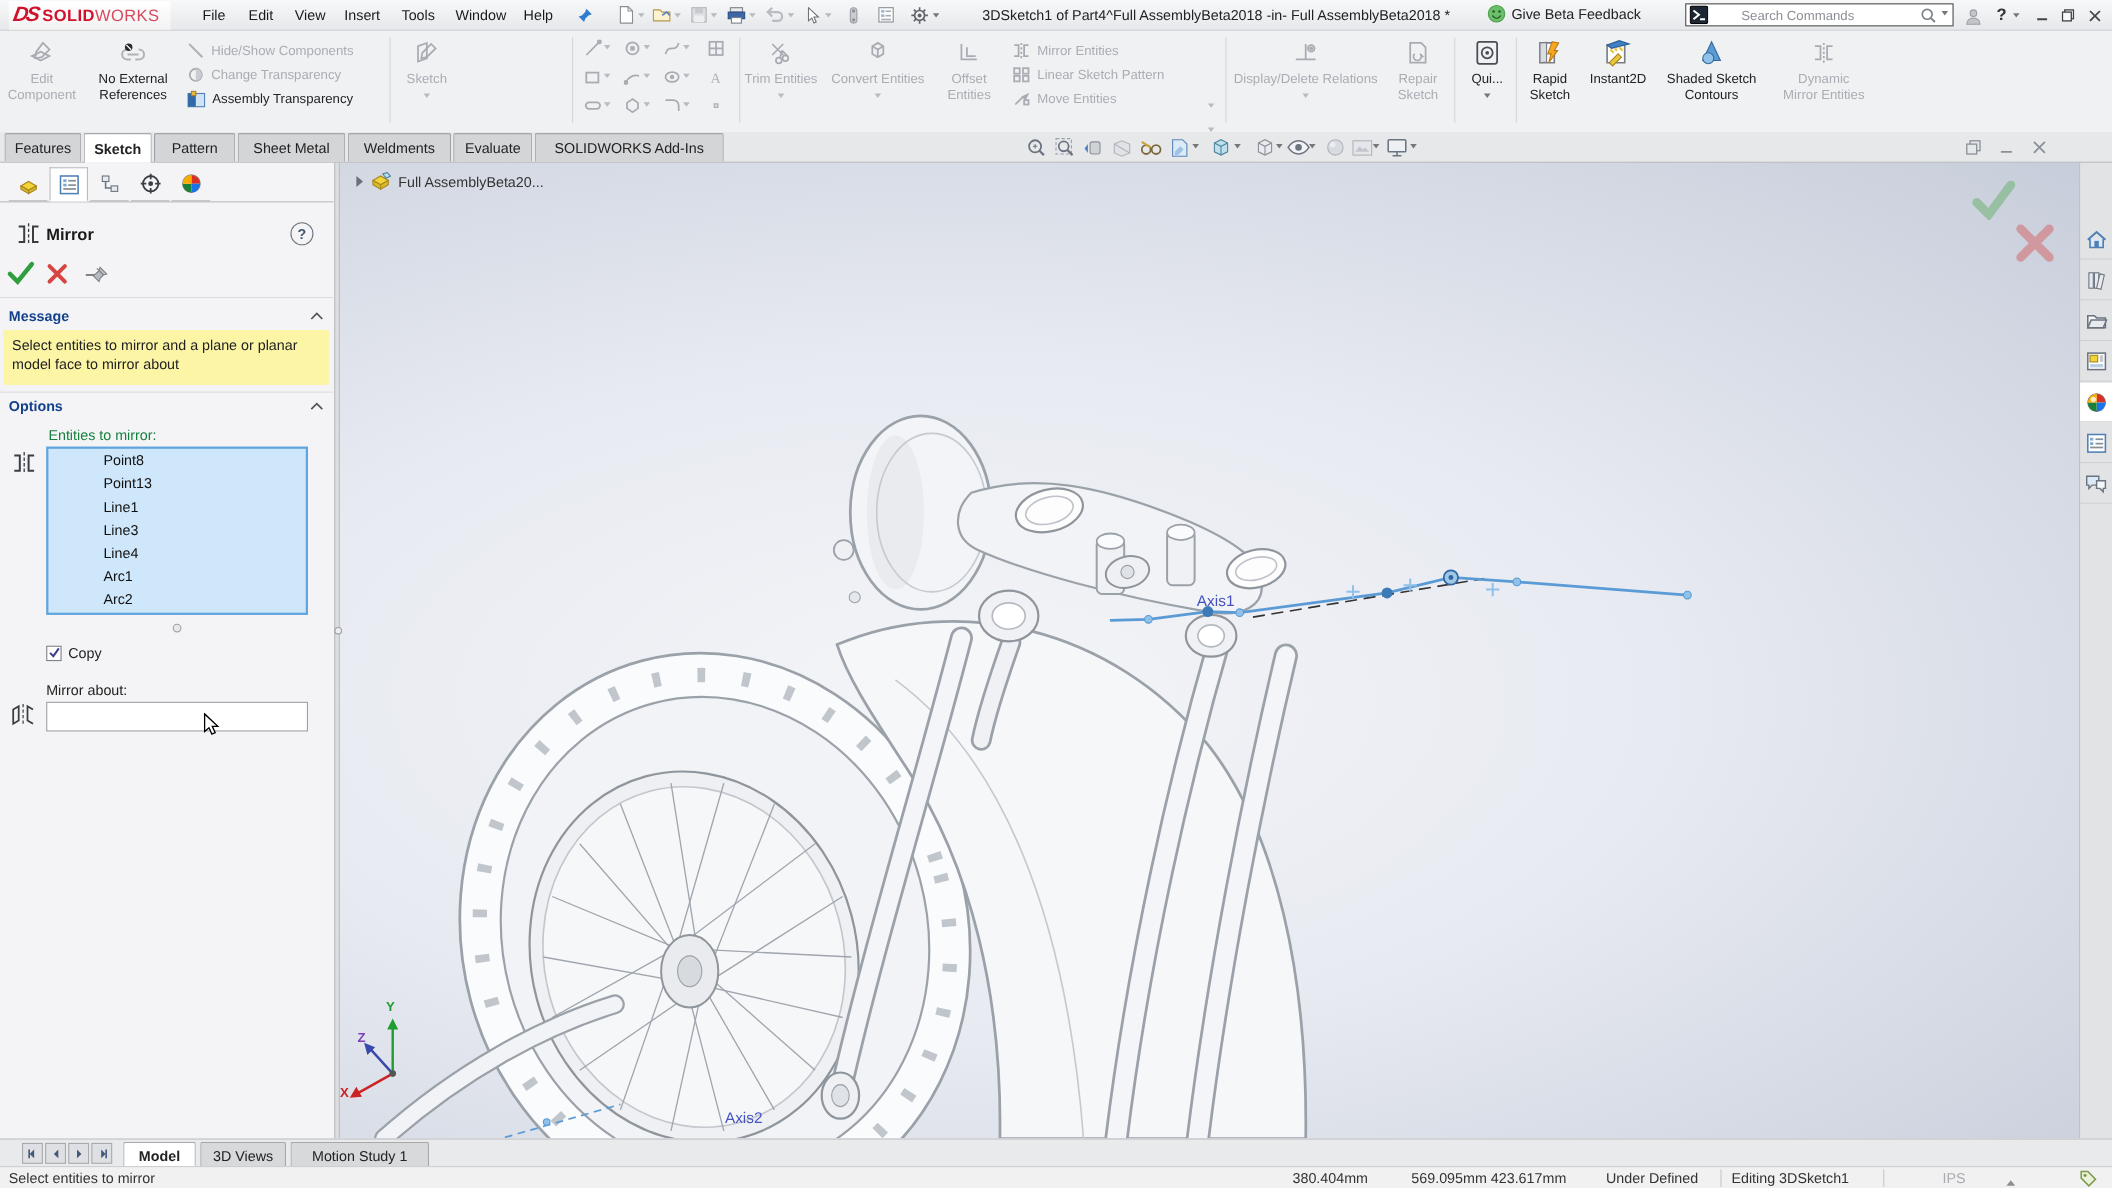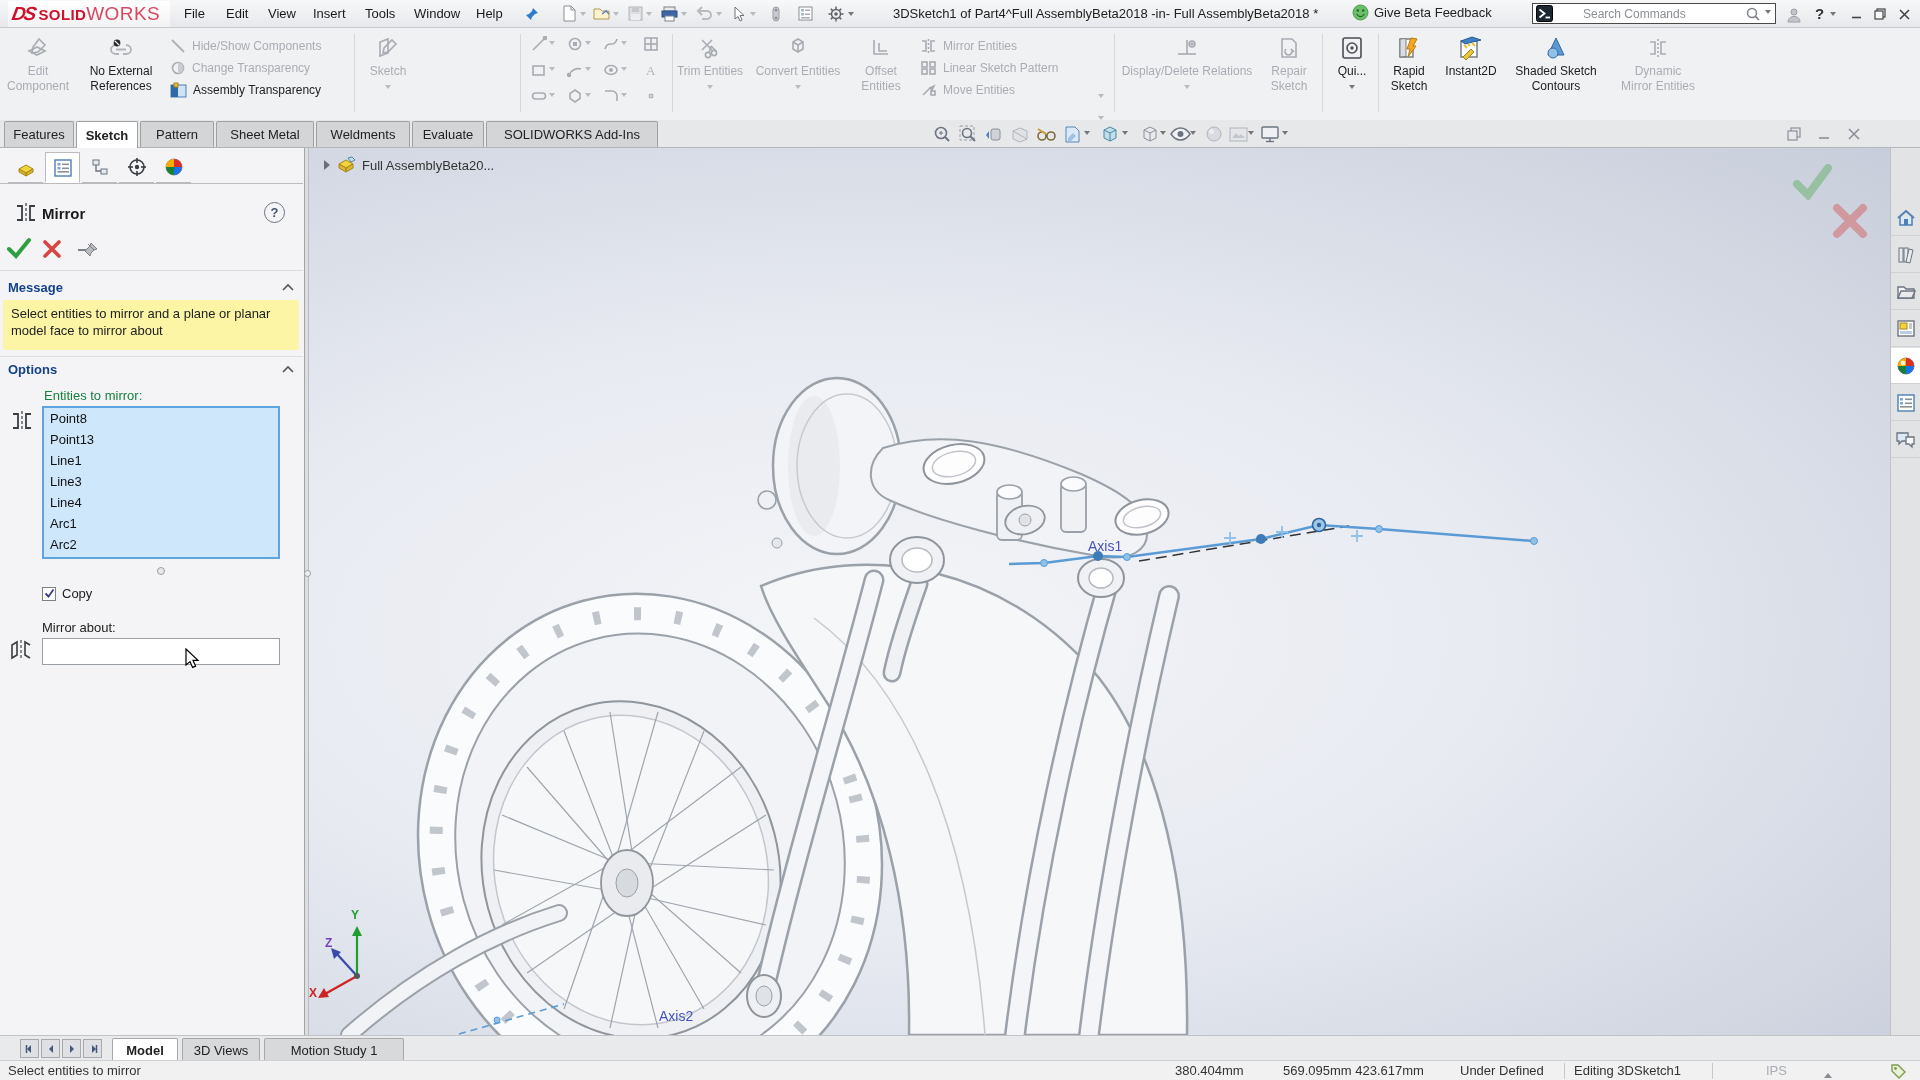--- a/index.html
+++ b/index.html
@@ -8,21 +8,21 @@
 #app { position:relative; width:1920px; height:1080px; }
 .abs { position:absolute; }
 
 
 #titlebar { position:absolute; left:0; top:0; width:1920px; height:28px;
   background:linear-gradient(#f7f8f9,#e6e8eb); border-bottom:1px solid #c9cbcf; }
 #logo { position:absolute; left:8px; top:1px; height:26px; display:flex; align-items:center;
   background:linear-gradient(#ffffff,#f2f2f2); padding:0 10px 0 4px; }
 #logo .mark { color:#d0112b; font-weight:bold; font-style:italic; font-size:19px; letter-spacing:-2px; transform:skewX(-10deg); margin-right:4px; }
 #logo .p1 { color:#d0112b; font-weight:bold; font-size:15px; letter-spacing:.4px; }
-#logo .p2 { color:#d8495f; font-size:19px; letter-spacing:.4px; }
+#logo .p2 { color:#d8495f; font-size:15px; letter-spacing:.4px; }
 .tb-menu { position:absolute; top:0; height:27px; display:flex; align-items:center;
   padding:0 10px; font-size:13px; color:#1a1a1a; cursor:default; }
 .qat-ic { position:absolute; top:4px; width:19px; height:19px; display:flex; align-items:center; justify-content:center; }
 .car { width:0; height:0; border:3.5px solid transparent; border-top:4px solid #777; display:inline-block; }
 .car.dis { border-top-color:#b8bbbf; }
 #doc-title { position:absolute; left:893px; top:6px; font-size:13px; color:#222; white-space:nowrap; }
 #feedback { position:absolute; left:1352px; top:4px; display:flex; align-items:center; gap:5px; font-size:13px; color:#222; }
 #searchbox { position:absolute; left:1532px; top:3px; width:244px; height:21px; background:#fff; border:1px solid #4a4a4a; display:flex; align-items:center; }
 #searchbox input { border:none; outline:none; flex:1; font-size:12px; color:#333; font-family:"Liberation Sans",sans-serif; padding:0 4px;margin-left:23px; }
 #searchbox input::placeholder { color:#8b8f94; }
@@ -48,21 +48,21 @@
 
 
 #leftpanel { position:absolute; left:0; top:148px; width:305px; height:887px; background:#f4f4f6; border-right:1px solid #a3a3a3; }
 .pmtab { position:absolute; top:4px; width:35px; height:31px; display:flex; align-items:center; justify-content:center; border-bottom:1px solid #b9bbbf; }
 .pmtab.act { background:#fff; border:1px solid #b9bbbf; border-bottom:1px solid #fff; }
 #pm-title { position:absolute; left:42px; top:57px; font-size:15px; font-weight:bold; color:#1a1a1a; }
 .sech { position:absolute; left:0; width:303px; height:22px; }
 .sech .t { position:absolute; left:8px; top:2px; font-size:13px; font-weight:bold; color:#13418a; }
 #msgbox { position:absolute; left:3px; top:152px; width:296px; height:50px; background:#FBF5A5; border-radius:2px; padding:5px 8px; font-size:13px; color:#222; line-height:17px; }
 #entlabel { position:absolute; left:44px; top:240px; font-size:13px; color:#15803d; }
-#listbox { position:absolute; left:42px; top:258px; width:238px; height:153px; background:#CFE7FB; border:2px solid #5FA4DD; }
+#listbox { position:absolute; left:42px; top:258px; width:238px; height:153px; background:#CFE7FB; border:2px solid #5FA4DD;padding-left:44px; }
 .li { height:21px; line-height:21px; padding-left:6px; font-size:13px; color:#111; }
 #resize-dot { position:absolute; left:157px; top:419px; width:8px; height:8px; border:1px solid #9aa0a5; border-radius:50%; background:#e8e8e8; }
 #copy-row { position:absolute; left:42px; top:438px; display:flex; align-items:center; gap:6px; }
 #copy-box { width:14px; height:14px; background:#fff; border:1px solid #7b8187; display:flex; align-items:center; justify-content:center; }
 #copy-lbl { font-size:13px; color:#222; }
 #about-lbl { position:absolute; left:42px; top:472px; font-size:13px; color:#222; }
 #about-input { position:absolute; left:42px; top:490px; width:238px; height:27px; background:#fff; border:1px solid #9aa0a6; font-size:13px; padding:0 4px; font-family:"Liberation Sans",sans-serif; }
 #splitter { position:absolute; left:305px; top:148px; width:4px; height:887px; background:#dcdee1; border-right:1px solid #b9bbbf; }
 #split-dot { position:absolute; left:304px; top:570px; width:7px; height:7px; border:1px solid #9aa0a5; border-radius:50%; background:#eee; z-index:3; }
 
@@ -953,21 +953,21 @@
         </svg>
       </div>
     <div class="navb" style="left:83px">
         <svg width="10" height="10" viewBox="0 0 10 10">
           <path d="M4 1l4 4-4 4z" fill="#44597a"></path>
           <line x1="8.5" y1="1" x2="8.5" y2="9" stroke="#44597a" stroke-width="1.5"></line>
         </svg>
       </div>
     <div class="btab act" style="left:112px;width:66px">Model</div>
     <div class="btab" style="left:182px;width:78px">3D Views</div>
-    <div class="btab" style="left:264px;width:140px">Motion Study 1</div>
+    <div class="btab" style="left:264px;width:126px">Motion Study 1</div>
   </div>
 
   <div id="statusbar">
     <span class="stitem" style="left:8px">Select entities to mirror</span>
     <span class="stitem" style="left:1175px">380.404mm</span>
     <span class="stitem" style="left:1283px">569.095mm 423.617mm</span>
     <span class="stitem" style="left:1460px">Under Defined</span>
     <div class="stsep" style="left:1564px"></div>
     <span class="stitem" style="left:1574px">Editing 3DSketch1</span>
     <div class="stsep" style="left:1712px"></div>

